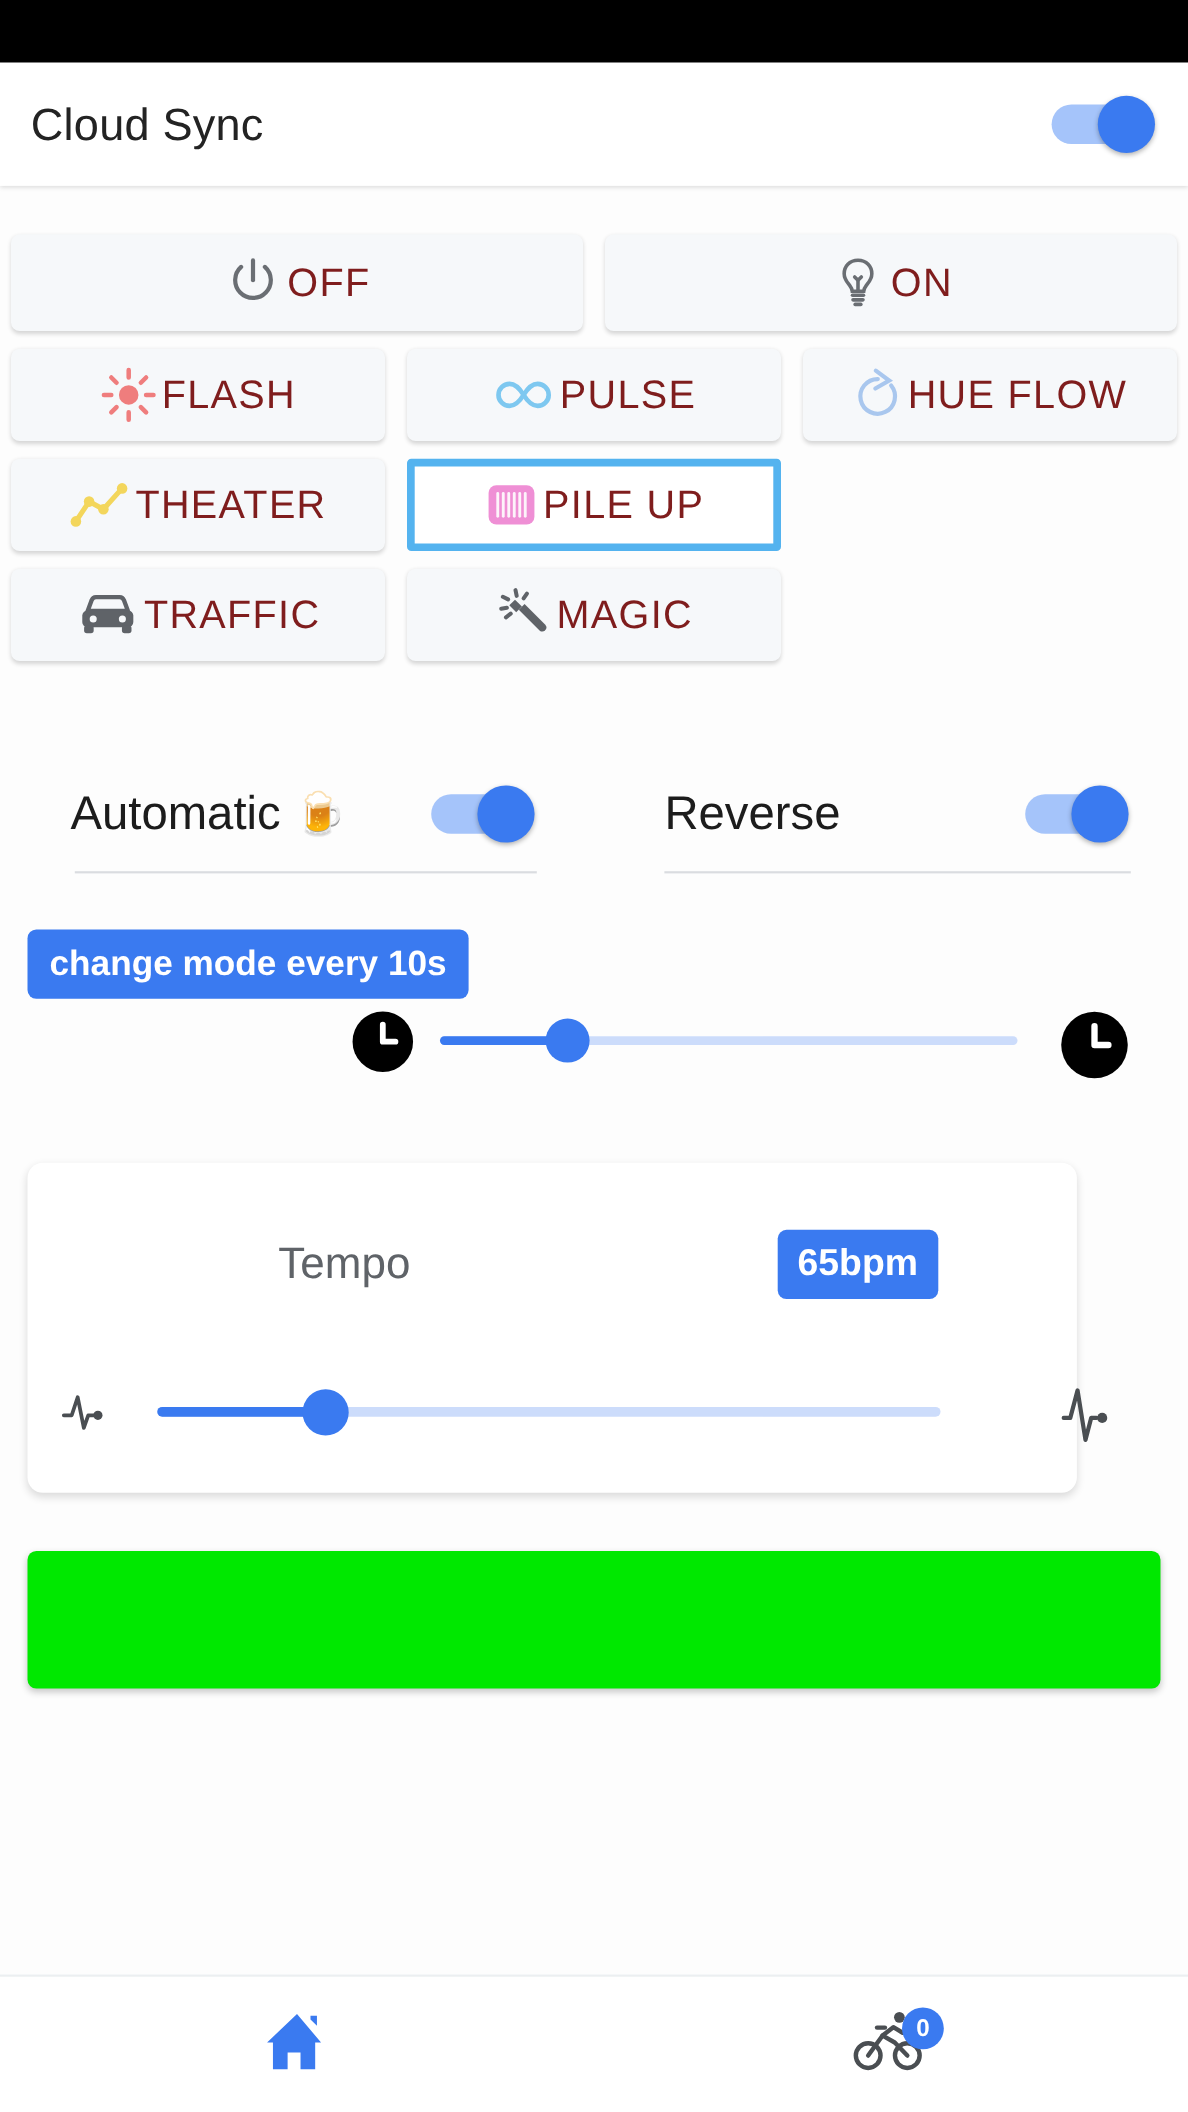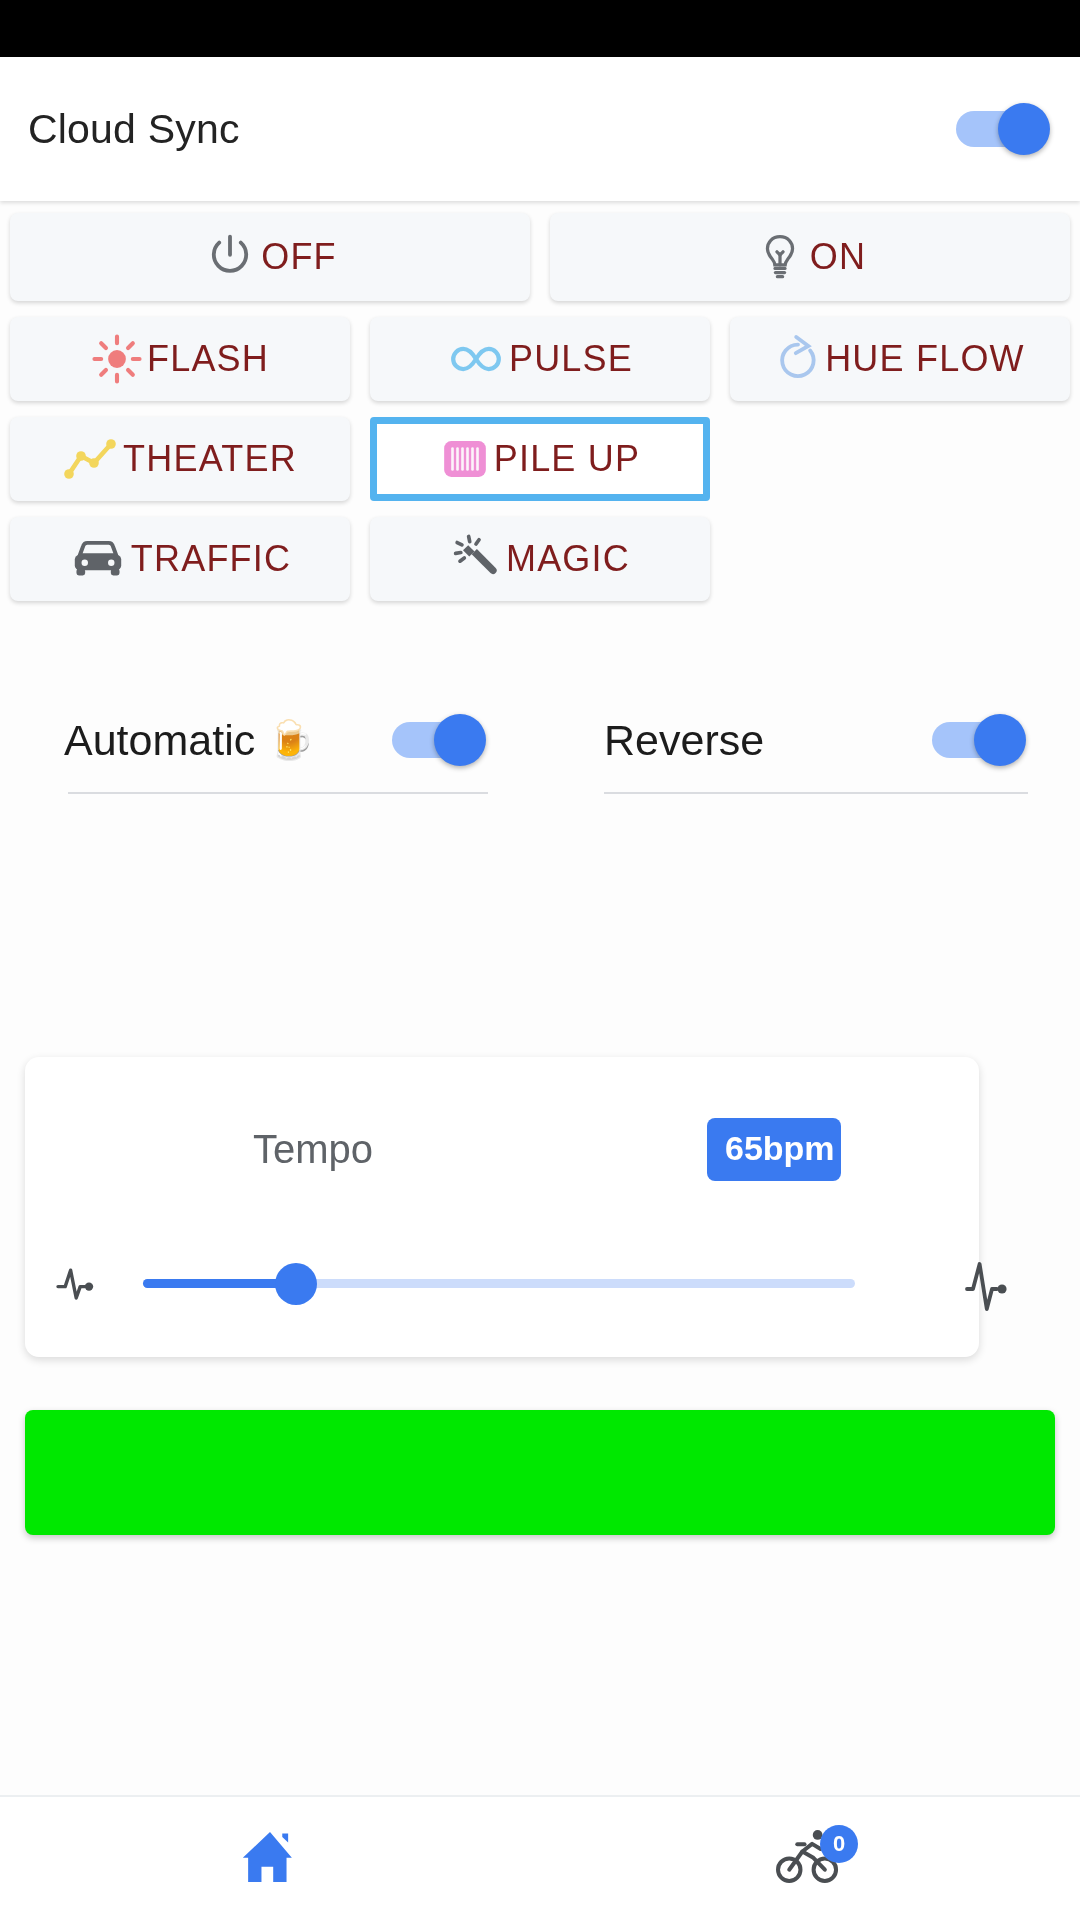--- a/index.html
+++ b/index.html
@@ -12,21 +12,21 @@
   #screen { position: relative; width: 1080px; height: 1920px; background: #fdfdfd; }
 
   
   .status-bar {
     position: absolute; left: 0; top: 0; width: 1080px; height: 57px;
     background: #000000;
   }
 
   
   .app-bar {
-    position: absolute; left: 0; top: 57px; width: 1080px; height: 144px;
+    position: absolute; left: 0; top: 57px; width: 1080px; height: 112px;
     background: #ffffff;
     display: flex; align-items: center;
     padding: 0 28px 0 28px;
     box-shadow: 0 2px 4px rgba(0,0,0,0.13);
     z-index: 5;
   }
   .app-title {
     font-size: 41px; color: #232323; font-weight: 400; letter-spacing: 0.2px;
     flex: 1;
   }
@@ -135,21 +135,21 @@
     position: absolute; left: 0; top: 92px; width: 100%;
     display: flex; align-items: center;
   }
   .tempo-label {
     position: absolute; left: 228px; font-size: 40px; color: #5f6368;
   }
   .tempo-value {
     position: absolute; left: 682px;
     background: #3a7af0; color: #ffffff;
     font-size: 34px; font-weight: 700;
-    padding: 11px 6px 13px 18px; border-radius: 8px;
+    padding: 11px 18px 13px 18px; border-radius: 8px;
   }
   .tempo-slider-row {
     position: absolute; left: 0; top: 192px; width: 100%; height: 70px;
   }
   .pulse-ic { position: absolute; top: 10px; }
   .pulse-ic.left { left: 30px; }
   .pulse-ic.right { left: 938px; }
   .tempo-track {
     position: absolute; left: 118px; top: 30px;
     width: 712px; height: 9px; border-radius: 5px;
@@ -350,20 +350,42 @@
         <span class="toggle-spacer"></span>
         <span class="mswitch">
           <span class="track"></span>
           <span class="thumb"></span>
         </span>
       </div>
       <div class="toggle-rule"></div>
     </div>
   </div>
 
+  <div class="interval-wrap">
+    <div class="bubble">change mode every 10s</div>
+
+    <span class="clock-ic left">
+      <svg width="60" height="60" viewBox="0 0 24 24">
+        <circle cx="12" cy="12" r="11" fill="#000000"></circle>
+        <path d="M12 5.8 v6.2 h4.6" fill="none" stroke="#ffffff" stroke-width="2.1" stroke-linecap="round" stroke-linejoin="round"></path>
+      </svg>
+    </span>
+
+    <span class="clock-ic right">
+      <svg width="66" height="66" viewBox="0 0 24 24">
+        <circle cx="12" cy="12" r="11" fill="#000000"></circle>
+        <path d="M12 5.8 v6.2 h4.6" fill="none" stroke="#ffffff" stroke-width="2.1" stroke-linecap="round" stroke-linejoin="round"></path>
+      </svg>
+    </span>
+
+    <div class="interval-track">
+      <div class="interval-fill" style="width: 22%;"></div>
+      <div class="interval-thumb" style="left: 22%;"></div>
+    </div>
+  </div>
 
   <div class="tempo-card">
     <div class="tempo-head">
       <span class="tempo-label">Tempo</span>
       <span class="tempo-value">65bpm</span>
     </div>
 
     <div class="tempo-slider-row">
       <span class="pulse-ic left">
         <svg width="56" height="48" viewBox="0 0 28 24" fill="none" stroke="#4a4e52" stroke-width="1.7" stroke-linecap="round" stroke-linejoin="round">

